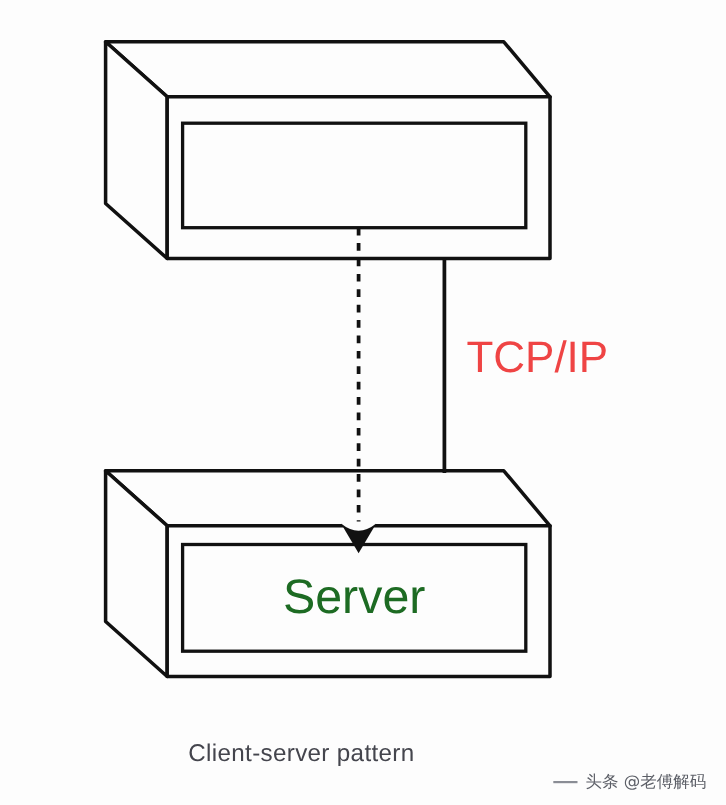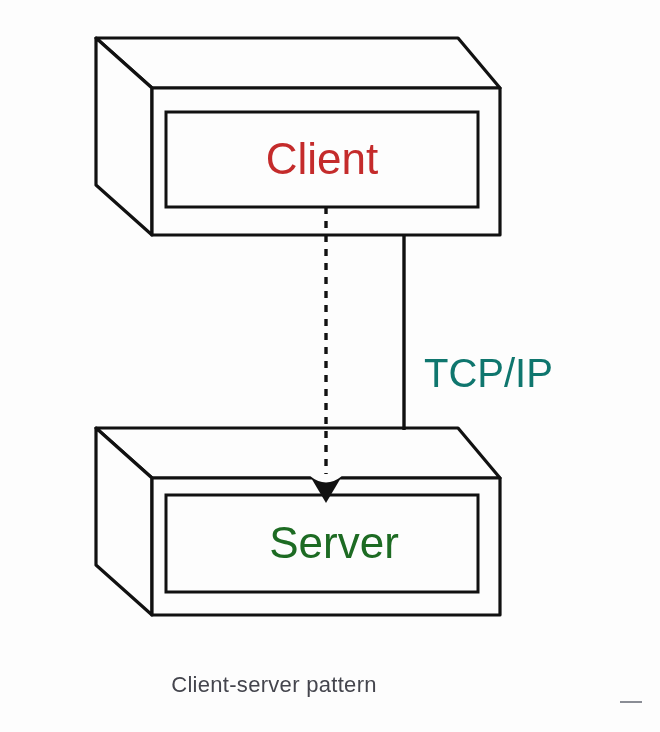--- a/index.html
+++ b/index.html
@@ -34,33 +34,32 @@
   }
   #client-label {
     left: 166px;
     top: 137px;
     width: 312px;
     color: #c42b2b;
   }
   #server-label {
     left: 166px;
     top: 521px;
-    width: 336px;
+    width: 312px;
     color: #1d6b23;
   }
   #link-label {
     position: absolute;
     left: 424px;
     top: 305px;
     font-family: "Liberation Sans", sans-serif;
     font-size: 40px;
     line-height: 1;
-    color: #0f766e;
+    color: #ef4444;
     white-space: nowrap;
-    margin-top: 48px;
   }
   #caption {
     position: absolute;
     left: 0;
     top: 672px;
     width: 548px;
     text-align: center;
     font-family: "Liberation Sans", sans-serif;
     font-size: 22px;
     letter-spacing: 0.3px;
@@ -108,25 +107,25 @@
       <rect x="166" y="495" width="312" height="97" fill="#fdfdfd" stroke="#111111" stroke-width="3"></rect>
     </g>
 
     <line x1="404" y1="235" x2="404" y2="430" stroke="#111111" stroke-width="3.4"></line>
 
     <line x1="326" y1="207" x2="326" y2="480" stroke="#111111" stroke-width="3.4" stroke-dasharray="7 7"></line>
     <path d="M 310 476 L 342 476 L 326 503 Z" fill="#111111"></path>
     <path d="M 310 476 Q 326 489 342 476 L 342 474 L 310 474 Z" fill="#fdfdfd"></path>
   </svg>
 
-  <div class="node-label" id="client-label">Client</div>
 
   <div class="node-label" id="server-label">Server</div>
 
   <div id="link-label">TCP/IP</div>
 
   <div id="caption">Client-server pattern</div>
 
   <div id="watermark">
     <span id="watermark-bar"></span>
+    <span id="watermark-text">头条 @老傅解码</span>
   </div>
 
 </div>
 
 </body></html>

